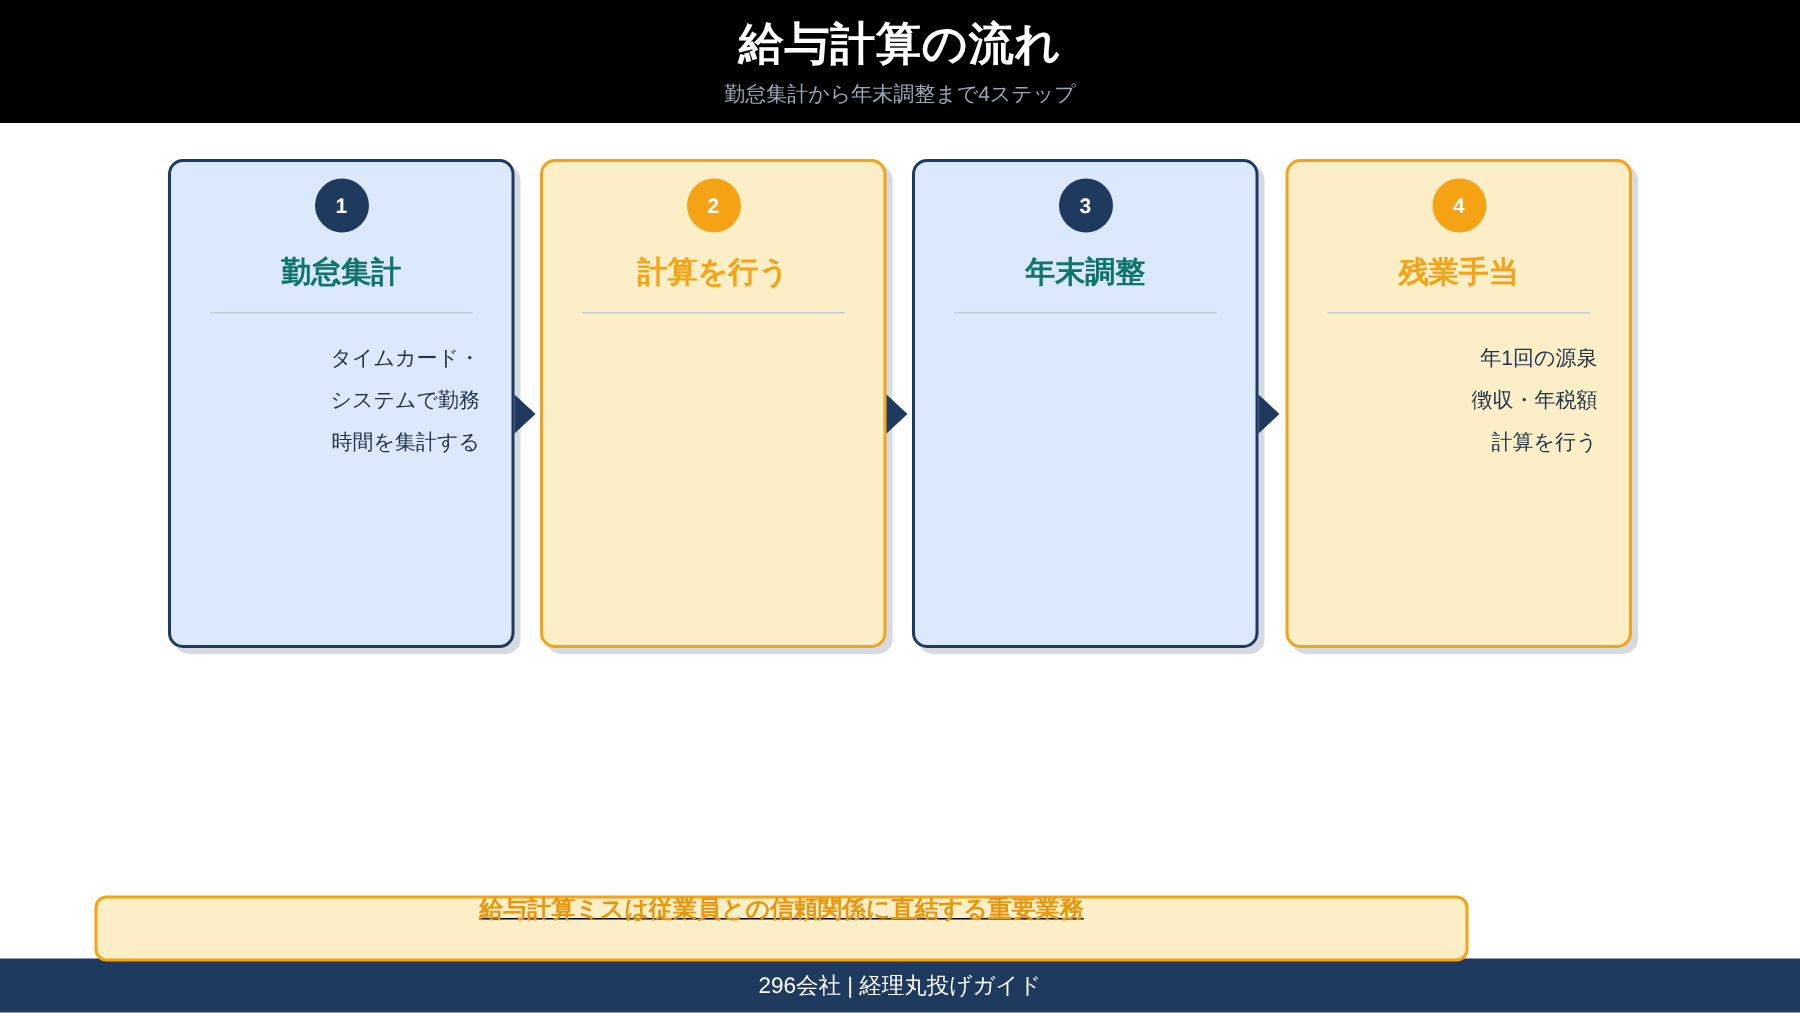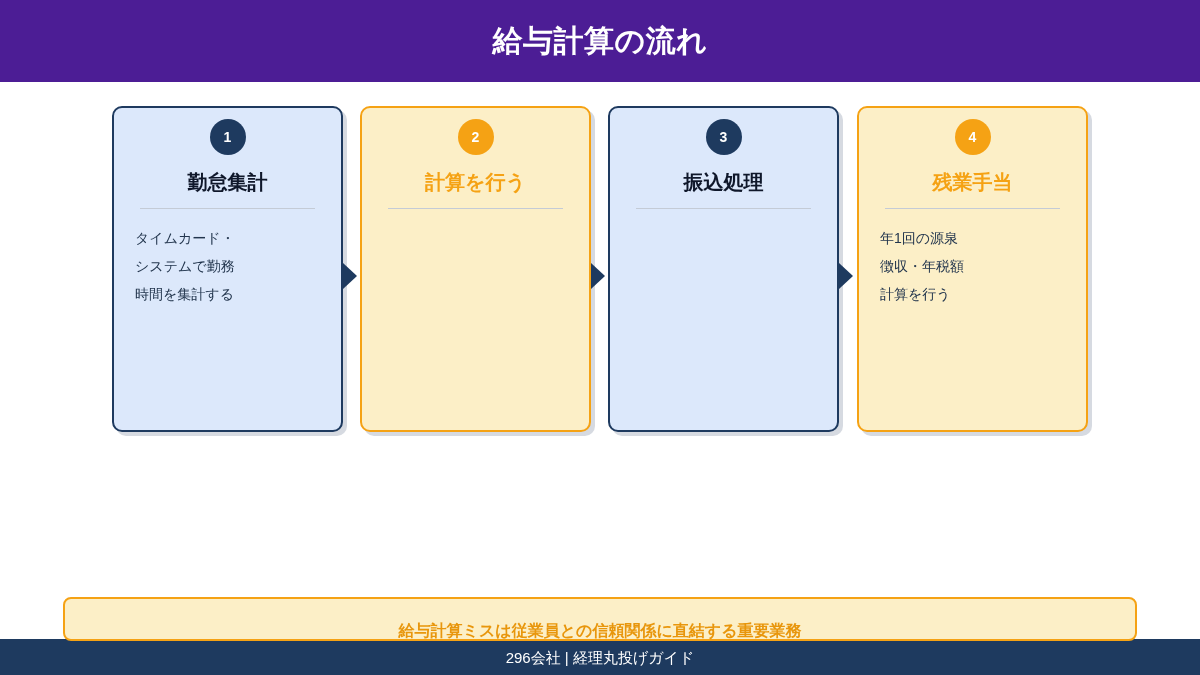--- a/index.html
+++ b/index.html
@@ -14,21 +14,21 @@
     font-family: "Liberation Sans", "DejaVu Sans", sans-serif;
     position: relative;
   }
 
   
   .header {
     position: absolute;
     left: 0; top: 0;
     width: 1200px;
     height: 82px;
-    background: #4c1d95;
+    background: #000000;
     display: flex;
     flex-direction: column;
     align-items: center;
     justify-content: center;
   }
   .header-title {
     color: #ffffff;
     font-size: 30px;
     font-weight: bold;
     line-height: 1.15;
@@ -93,34 +93,34 @@
   .badge.navy  { background: #1E3A5F; }
   .badge.orange{ background: #F5A214; }
 
   .card-title {
     margin-top: 16px;
     font-size: 20px;
     font-weight: bold;
     line-height: 1.1;
     text-align: center;
   }
-  .card-title.navy   { color: #0f172a; }
+  .card-title.navy   { color: #0f766e; }
   .card-title.orange { color: #F5A214; }
 
   .divider {
     width: 175px;
     height: 1px;
     background: #C4CBD6;
     margin-top: 15px;
   }
 
   .card-desc {
     margin-top: 15px;
     width: 185px;
-    text-align: left;
+    text-align: right;
     font-size: 14px;
     line-height: 28px;
     color: #22354D;
     white-space: pre-line;
   }
 
   
   .arrow {
     position: absolute;
     top: 157px;
@@ -132,30 +132,31 @@
   }
   .arrow-1 { left: 231px; }
   .arrow-2 { left: 479px; }
   .arrow-3 { left: 727px; }
 
   
   .banner {
     position: absolute;
     left: 63px;
     top: 597px;
-    width: 1074px;
+    width: 916px;
     height: 44px;
     box-sizing: border-box;
     background: #FCEFC7;
     border: 2px solid #F5A214;
     border-radius: 8px;
     display: flex;
-    align-items: flex-end;
+    align-items: flex-start;
     justify-content: center;
     z-index: 3;
+    text-decoration: underline;
   }
   .banner-text {
     color: #E8960C;
     font-size: 16px;
     font-weight: bold;
     line-height: 1;
   }
 
   
   .footer {
@@ -174,20 +175,21 @@
     color: #ffffff;
     font-size: 15px;
     line-height: 1;
   }
 </style>
 </head>
 <body>
 
 <div class="header">
   <div class="header-title">給与計算の流れ</div>
+  <div class="header-subtitle">勤怠集計から年末調整まで4ステップ</div>
 </div>
 
 <div class="steps">
 
   <div class="card blue card-1">
     <div class="badge navy">1</div>
     <div class="card-title navy">勤怠集計</div>
     <div class="divider"></div>
     <div class="card-desc">タイムカード・
 システムで勤務
@@ -195,21 +197,21 @@
   </div>
 
   <div class="card amber card-2">
     <div class="badge orange">2</div>
     <div class="card-title orange">計算を行う</div>
     <div class="divider"></div>
   </div>
 
   <div class="card blue card-3">
     <div class="badge navy">3</div>
-    <div class="card-title navy">振込処理</div>
+    <div class="card-title navy">年末調整</div>
     <div class="divider"></div>
   </div>
 
   <div class="card amber card-4">
     <div class="badge orange">4</div>
     <div class="card-title orange">残業手当</div>
     <div class="divider"></div>
     <div class="card-desc">年1回の源泉
 徴収・年税額
 計算を行う</div>

